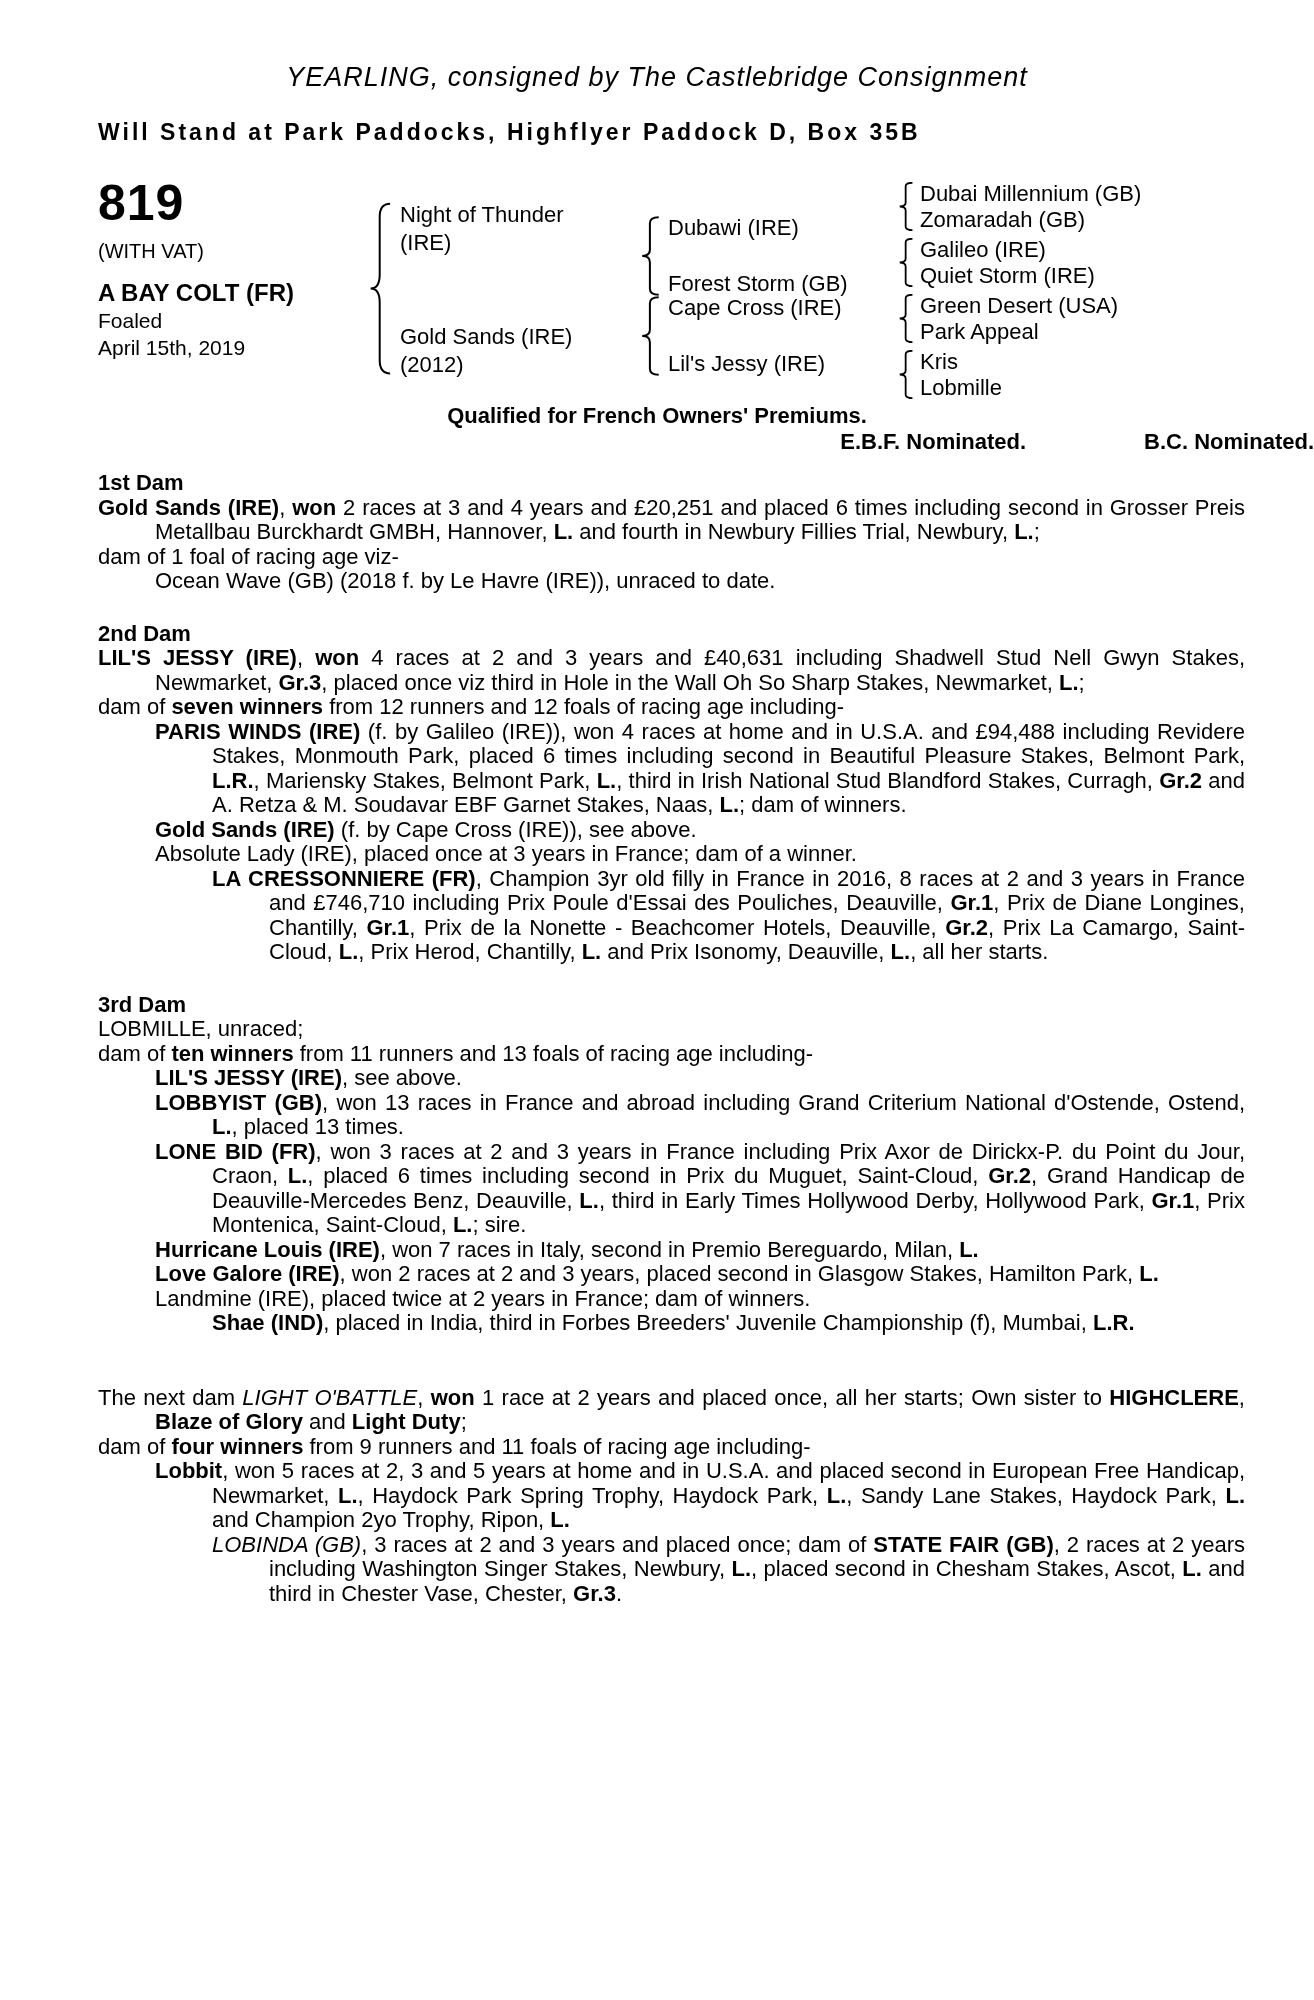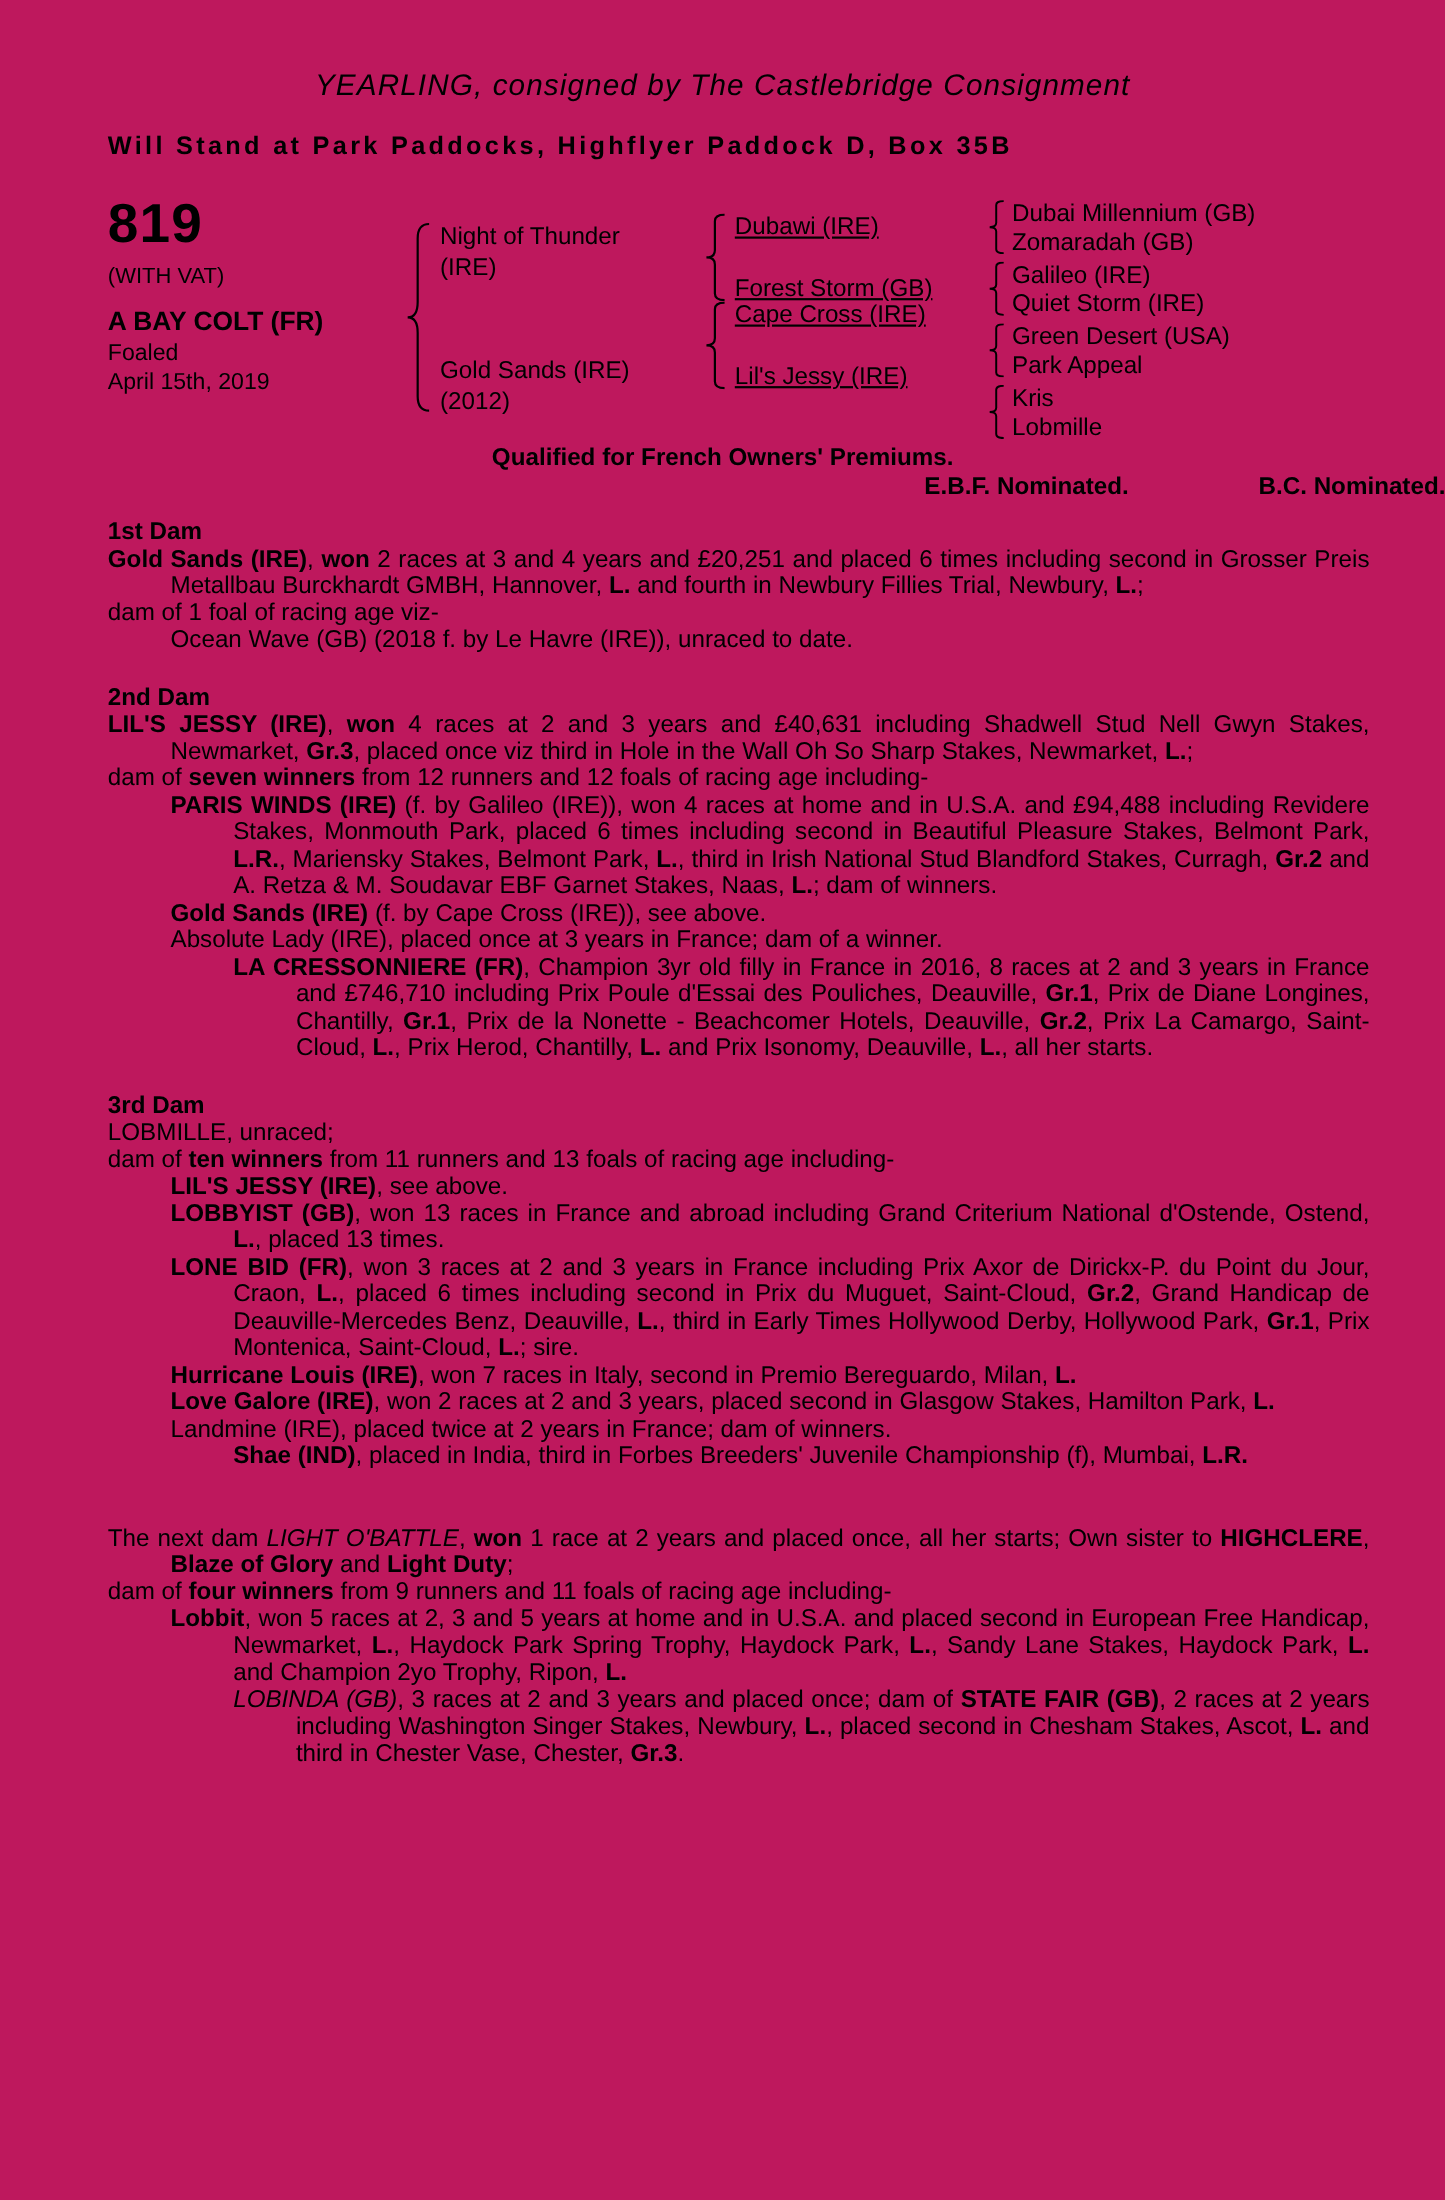--- a/index.html
+++ b/index.html
@@ -1,18 +1,18 @@
 <!DOCTYPE html>
 <html><head>
 <meta charset="utf-8">
 <style>
   html,body { margin:0; padding:0; background:#e8e8e8; }
   .page {
     position:relative; width:1314px; height:2000px; margin:0 auto;
-    background:#be185d; color:#000;
+    background:#ffffff; color:#000;
     font-family:"Liberation Sans", sans-serif;
     overflow:hidden;
   }
   .title {
     margin-top:62px; text-align:center;
     font-style:italic; font-size:27px; letter-spacing:1px;
   }
   .stand {
     margin:26px 76px 0 98px;
     font-weight:bold; font-size:23px; letter-spacing:3px;
@@ -24,21 +24,21 @@
   .lot-num { font-weight:bold; font-size:50px; letter-spacing:1px; line-height:54px; }
   .vat { font-size:20px; }
   .colt-desc { margin-top:16px; font-weight:bold; font-size:24px; line-height:28px; }
   .foaled { font-size:21px; line-height:27px; }
   .ped-name { font-size:22px; line-height:24px; white-space:nowrap; }
   .gen1 { width:272px; display:flex; }
   .gen1 .names { display:flex; flex-direction:column; justify-content:space-between;
                  padding:25px 0 22px 6px; }
   .gen1 .ped-name { line-height:28px; }
   .gen2 { width:258px; display:flex; flex-direction:column;
-          justify-content:flex-start; padding:18px 0 4px;text-decoration:underline; }
+          justify-content:center; padding:18px 0 4px; }
   .g2-group { display:flex; height:80px; }
   .g2-group .names { display:flex; flex-direction:column; justify-content:space-between;
                      padding-left:6px; }
   .gen3 { flex:1; display:flex; flex-direction:column;
           justify-content:space-between; padding:6px 0 2px; }
   .g3-group { display:flex; height:49px; }
   .g3-group .names { display:flex; flex-direction:column; justify-content:space-between;
                      padding-left:5px; }
   .g3-group .ped-name { line-height:23.5px; }
   .brace { flex:none; }

